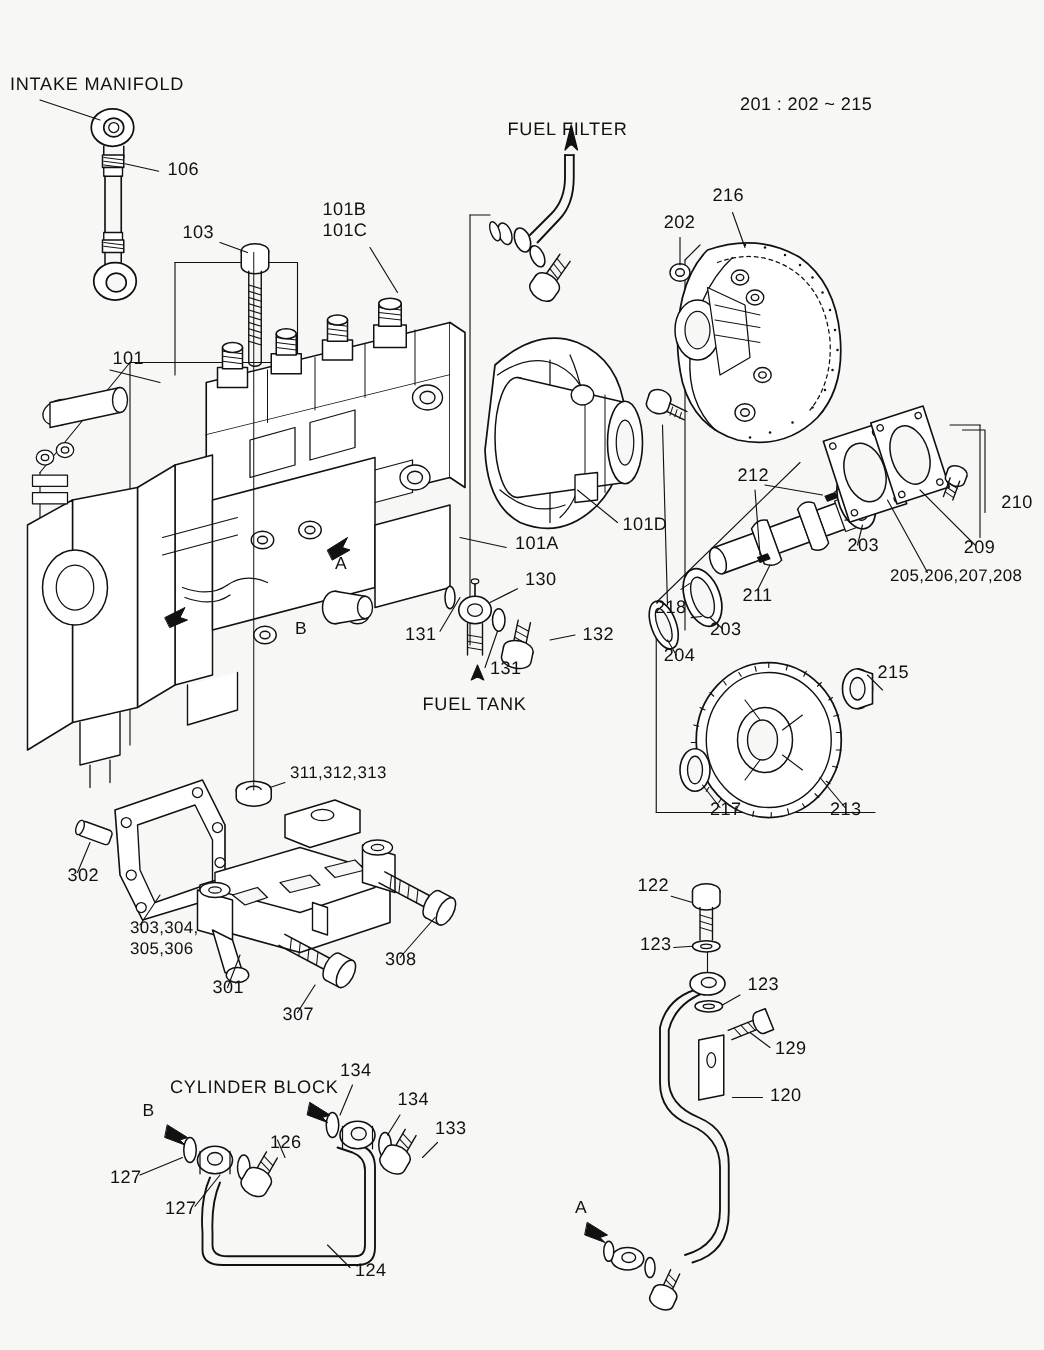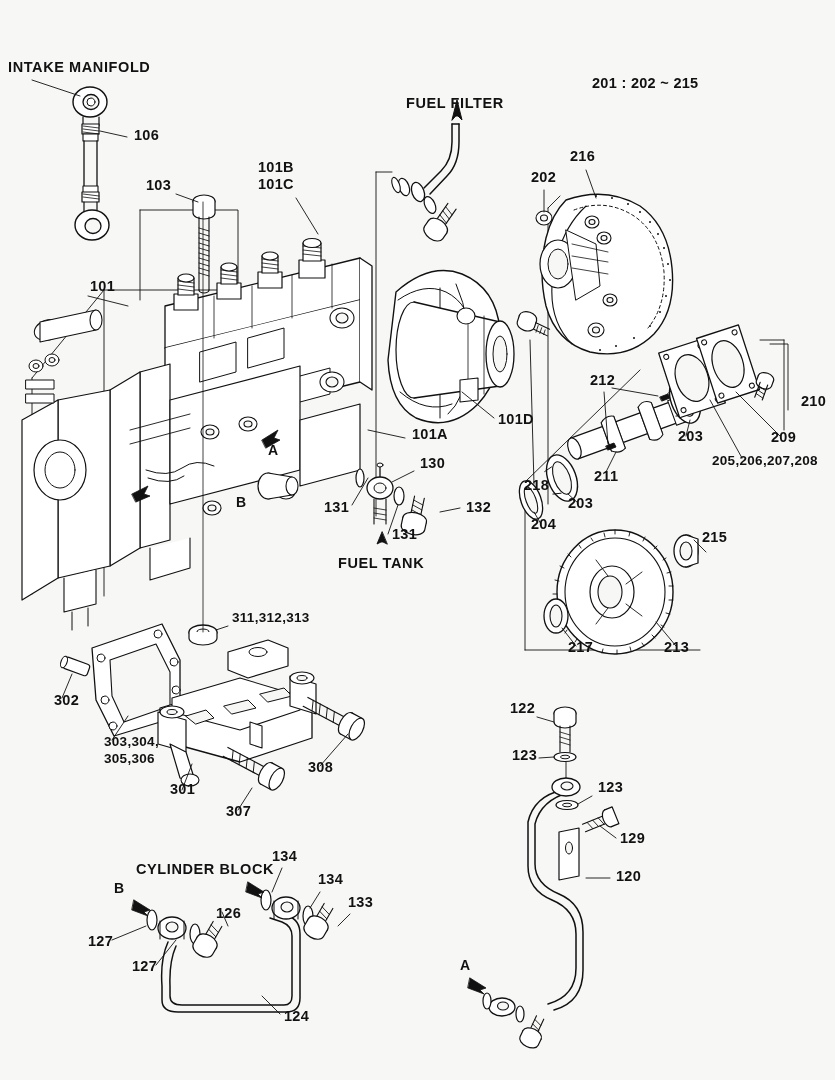--- a/index.html
+++ b/index.html
@@ -4,21 +4,21 @@
 <title>Parts Diagram</title>
 <style>
   html,body{margin:0;padding:0;}
   body{
     width:835px;height:1080px;
     background:#f7f7f6;
     font-family:"Liberation Sans", sans-serif;
     overflow:hidden;
     position:relative;
   }
-  #sheet{position:absolute;left:0;top:0;width:682px;height:1080px;font-weight:bold;}
+  #sheet{position:absolute;left:0;top:0;width:682px;height:1080px;}
   svg{display:block;}
   .lbl{
     font-family:"Liberation Sans", sans-serif;
     font-size:14.5px;
     fill:#111;
     letter-spacing:0.3px;
   }
   .lbl-head{
     font-family:"Liberation Sans", sans-serif;
     font-size:14.5px;

